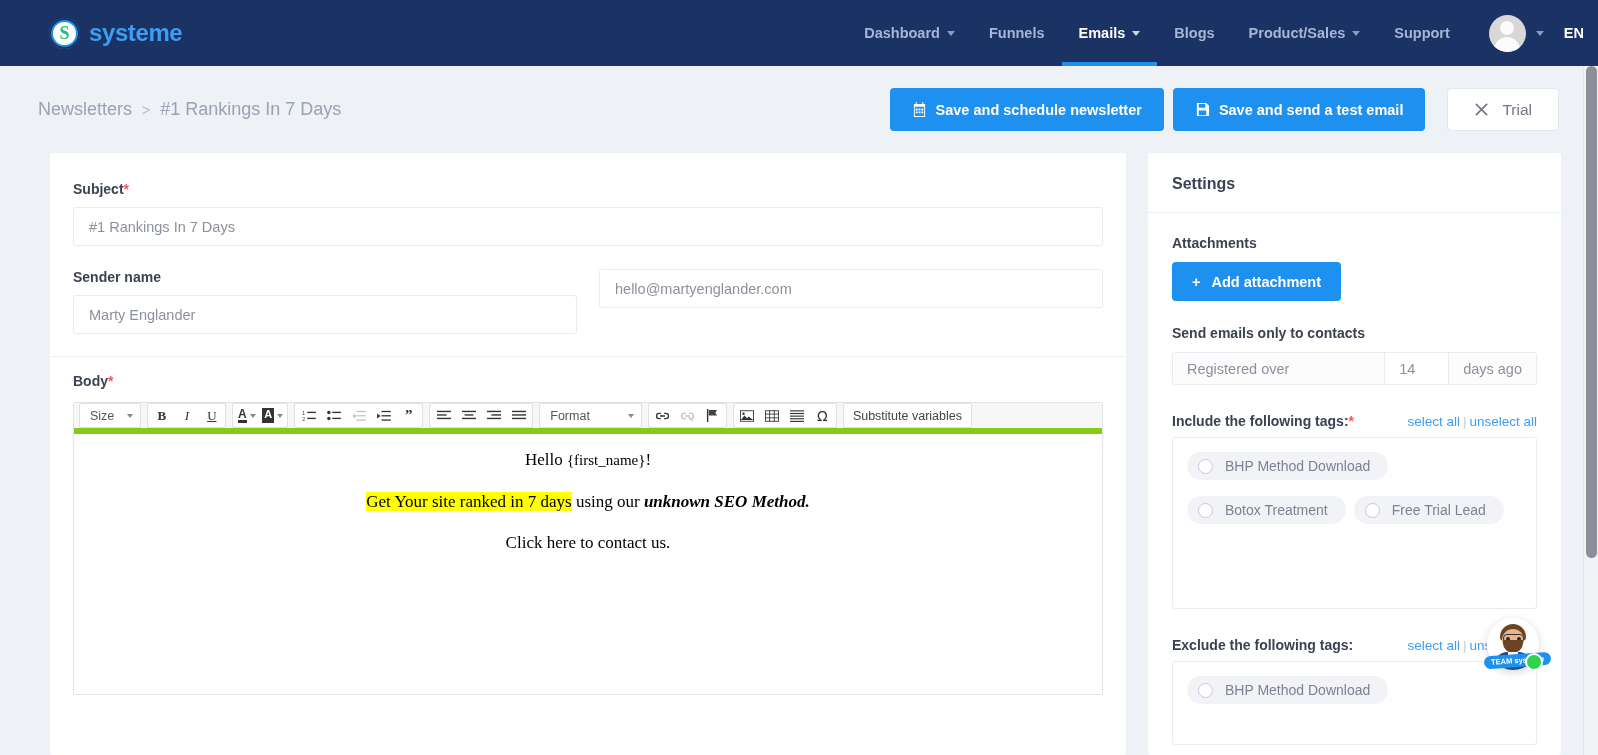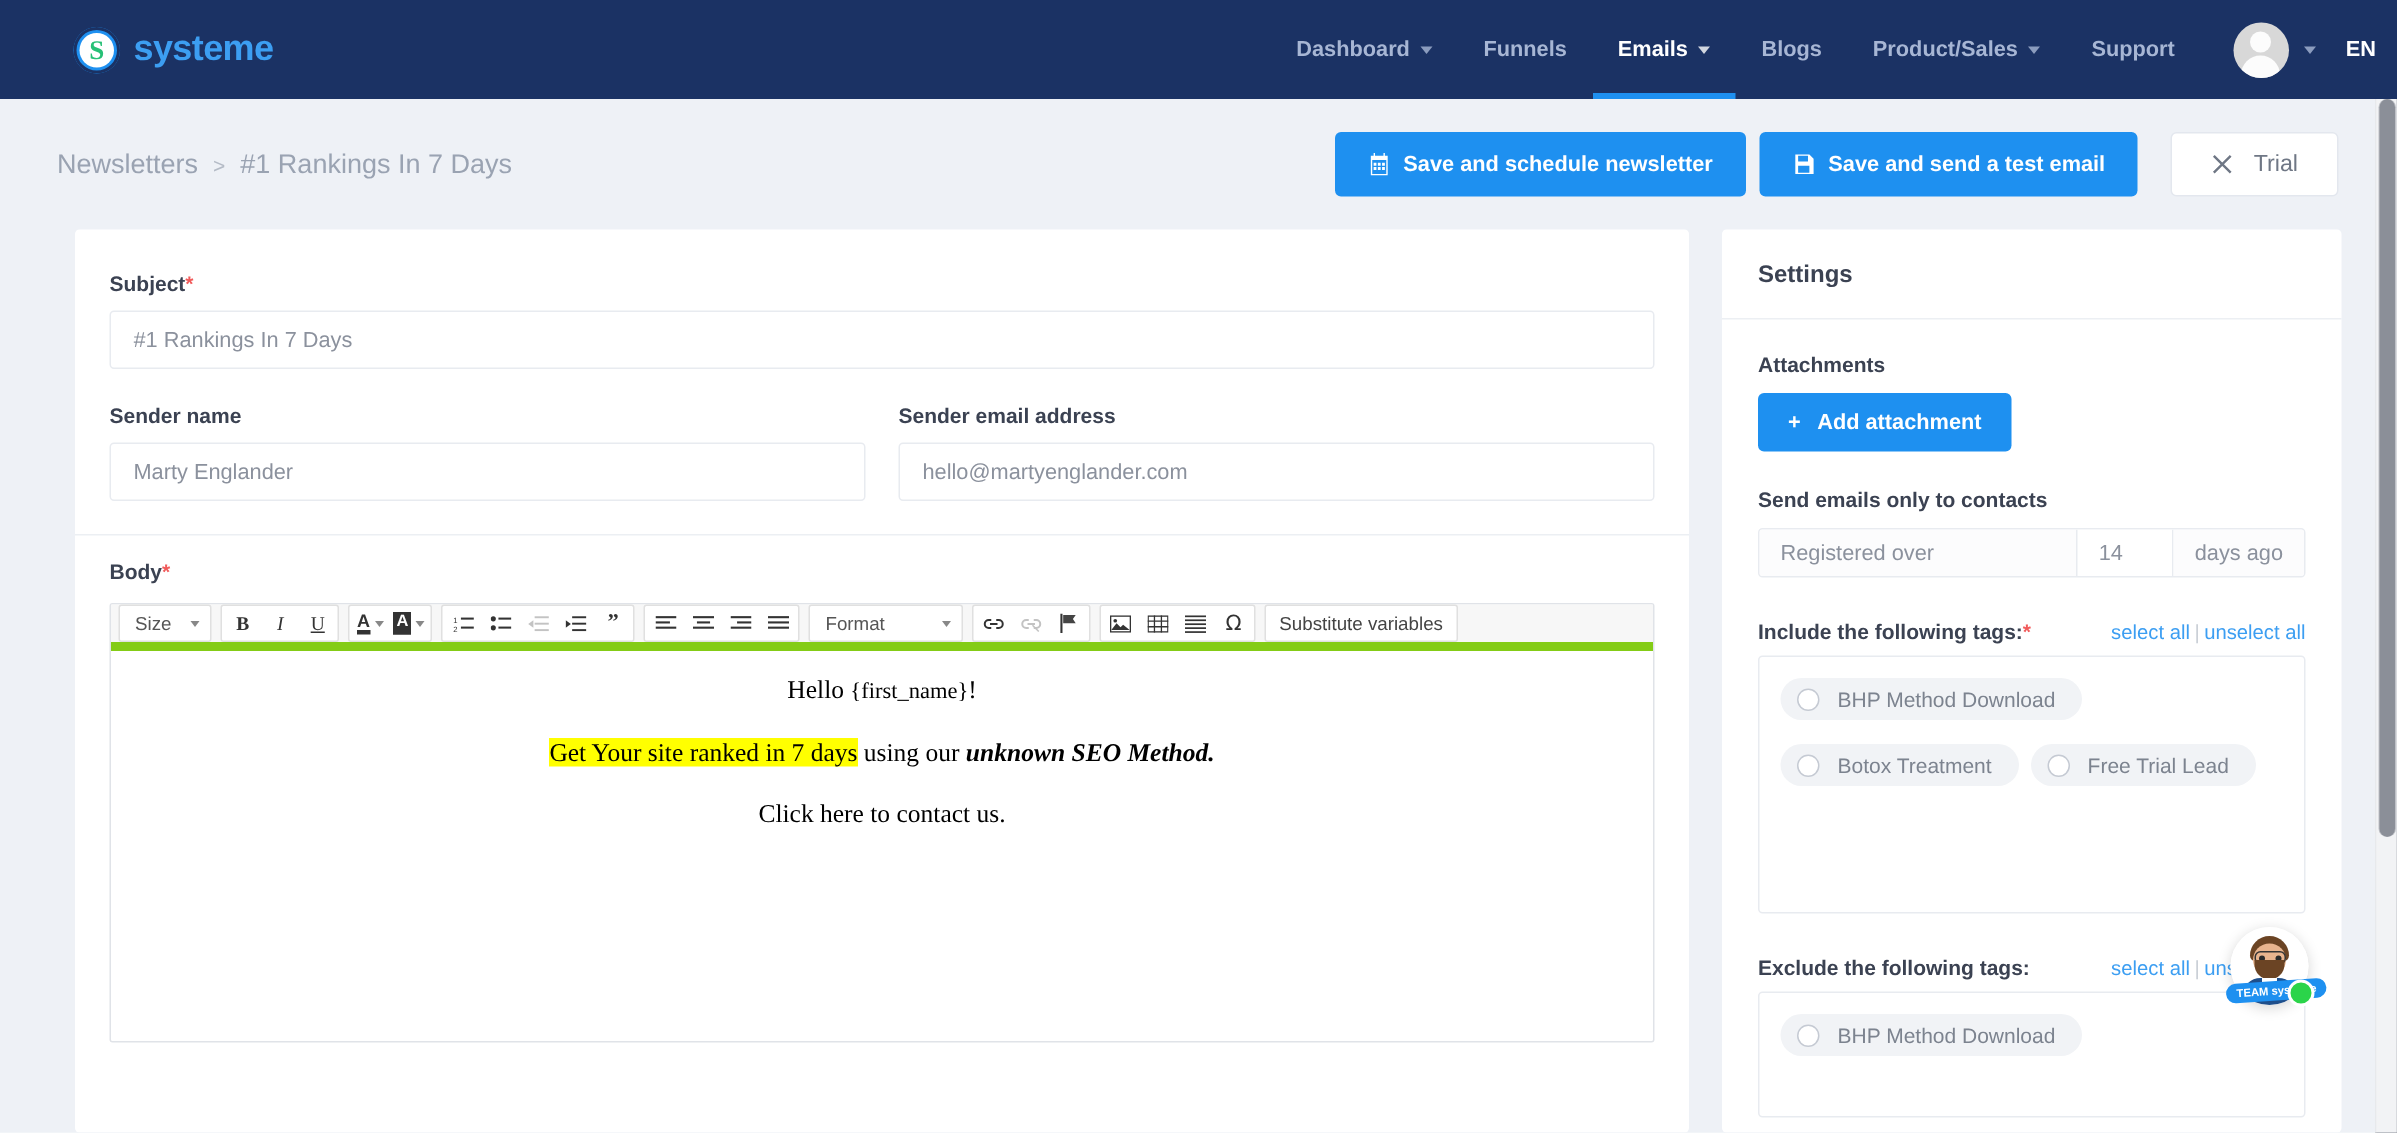--- a/index.html
+++ b/index.html
@@ -436,21 +436,20 @@
         <span>Subject</span><span class="req">*</span>
       </div>
       <input class="inp" value="#1 Rankings In 7 Days" style="">
 
       <div class="row2">
         <div class="col">
           <div class="field-label">Sender name</div>
           <input class="inp" value="Marty Englander" style="">
         </div>
         <div class="col">
-          <div class="field-label">Sender email address</div>
           <input class="inp" value="hello@martyenglander.com" style="">
         </div>
       </div>
 
       <div class="sep-line"></div>
 
       <div class="field-label" style="margin-top:16px">
         <span>Body</span><span class="req">*</span>
       </div>
 

